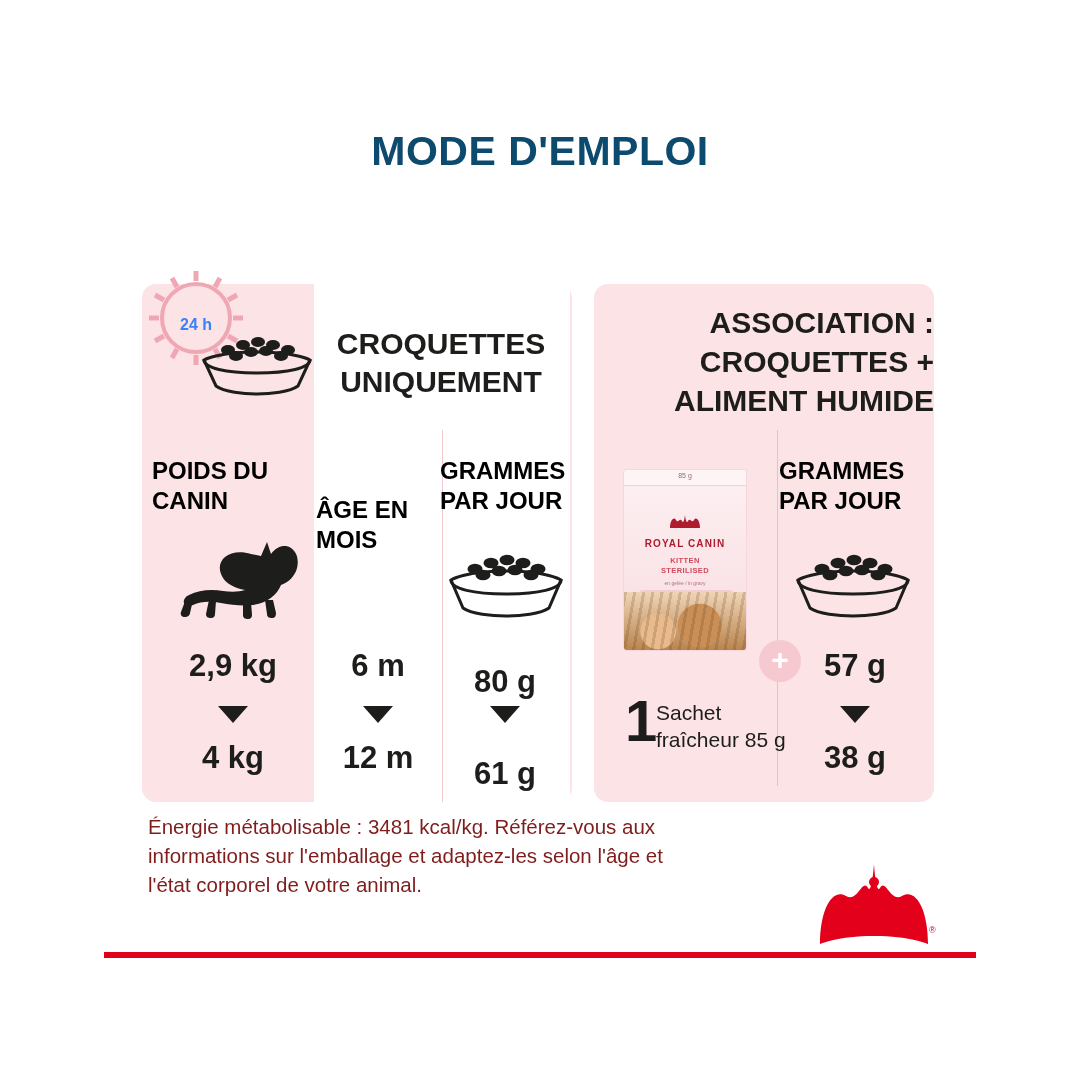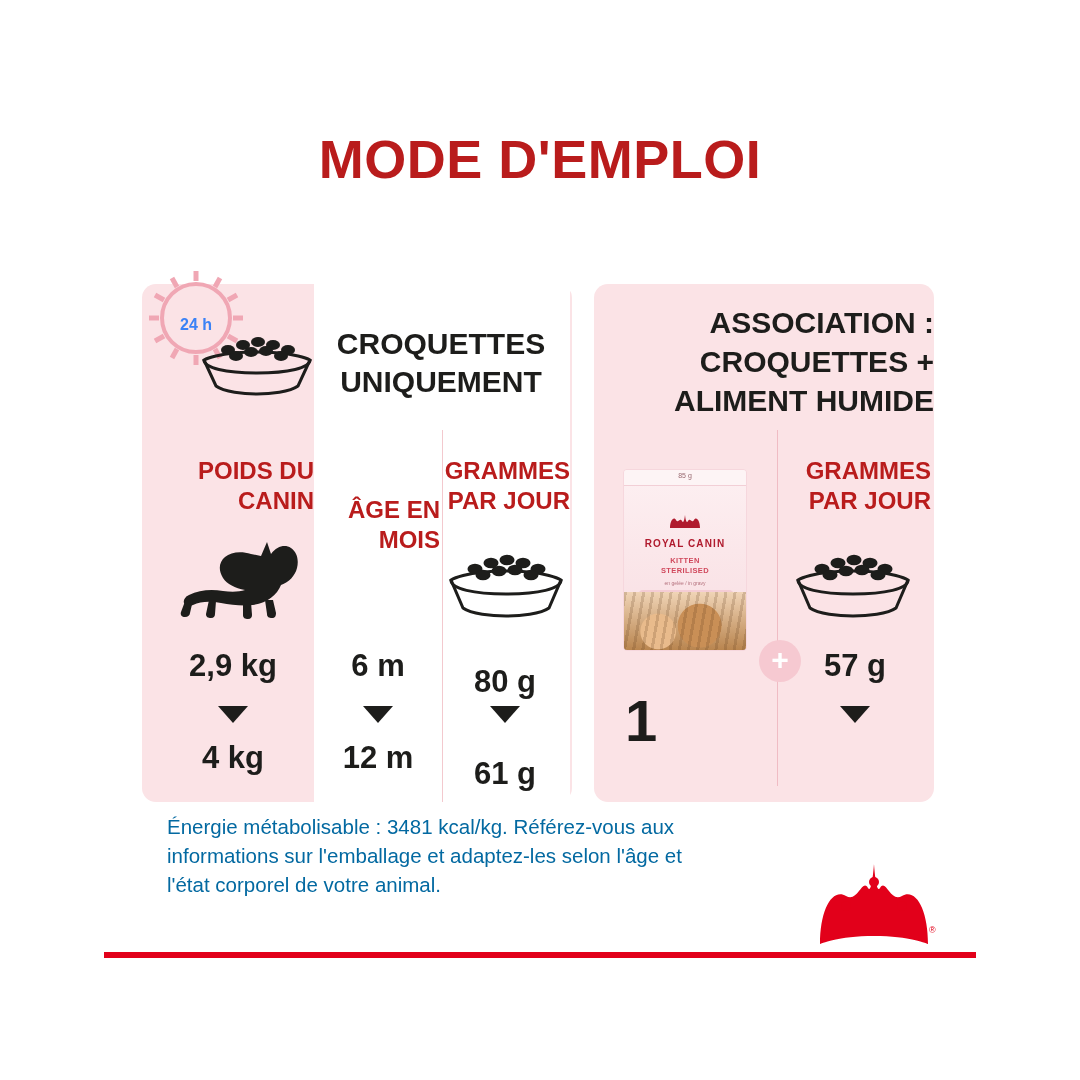--- a/index.html
+++ b/index.html
@@ -9,22 +9,22 @@
     font-family: "Liberation Sans", sans-serif;
     overflow: hidden;
   }
   .page { position: relative; width: 1080px; height: 1080px; }
 
   
   .title {
     position: absolute;
     top: 128px; left: 0; width: 1080px;
     text-align: center;
-    color: #b91c1c;
-    font-size: 54px;
+    color: #0c4a6e;
+    font-size: 41px;
     font-weight: bold;
     letter-spacing: 0.5px;
   }
 
   
   .panel-left {
     position: absolute;
     left: 142px; top: 284px;
     width: 430px; height: 518px;
     background: #fbe3e6;
@@ -85,24 +85,24 @@
     text-align: right;
     font-size: 30px;
     font-weight: bold;
     color: #1d1d1b;
     line-height: 1.3;
   }
 
   
   .col-head {
     position: absolute;
-    text-align: right;
+    text-align: left;
     font-size: 24px;
     font-weight: bold;
-    color: #b91c1c;
+    color: #000000;
     line-height: 1.25;
   }
   .ch-weight { left: 152px; top: 456px; width: 162px; }
   .ch-age    { left: 316px; top: 456px; width: 124px; margin-top: 39px; }
   .ch-grams1 { left: 440px; top: 456px; width: 130px; }
   .ch-grams2 { left: 779px; top: 456px; width: 152px; }
 
   
   .cat-icon {
     position: absolute;
@@ -229,23 +229,22 @@
     font-size: 21px; color: #1d1d1b; line-height: 1.28;
     white-space: nowrap;
   }
 
   
   .footnote {
     position: absolute;
     left: 148px; top: 812px;
     width: 540px;
     font-size: 20.5px;
-    color: #0369a1;
+    color: #7f1d1d;
     line-height: 1.42;
-    margin-left: 19px;
   }
 
   
   .logo {
     position: absolute;
     left: 812px; top: 858px;
     width: 124px; height: 90px;
   }
   .logo-reg {
     position: absolute;
@@ -420,22 +419,27 @@
   <div class="val row1 v-g2">57 g</div>
 
   <div class="arrow a-weight"></div>
   <div class="arrow a-age"></div>
   <div class="arrow a-g1"></div>
   <div class="arrow a-g2"></div>
 
   <div class="val row2 v-weight">4 kg</div>
   <div class="val row2 v-age">12 m</div>
   <div class="val row2 v-g1">61 g</div>
+  <div class="val row2 v-g2">38 g</div>
 
   <div class="sachet-num">1</div>
+  <div class="sachet-text">
+    <div>Sachet</div>
+    <div>fraîcheur 85 g</div>
+  </div>
 
   <div class="footnote">Énergie métabolisable : 3481 kcal/kg. Référez-vous aux informations sur l'emballage et adaptez-les selon l'âge et l'état corporel de votre animal.</div>
 
   <div class="logo">
     <svg width="124" height="90" viewBox="0 0 124 90">
       <g fill="#e2001a">
         <path d="M8 86 C8 52 20 30 34 38 C46 45 50 20 56 30 C60 37 62 6 62 6 C62 6 64 37 68 30 C74 20 78 45 90 38 C104 30 116 52 116 86 C116 86 98 78 62 78 C26 78 8 86 8 86 Z"></path>
         <circle cx="62" cy="24" r="5"></circle>
         <circle cx="34" cy="48" r="5"></circle>
         <circle cx="90" cy="48" r="5"></circle>

